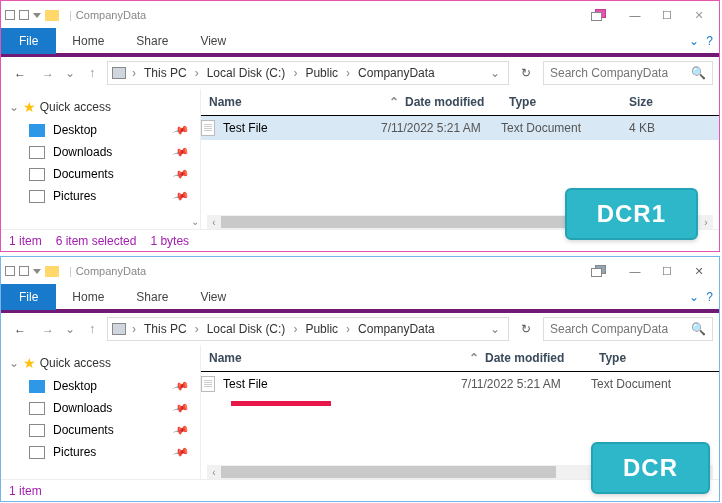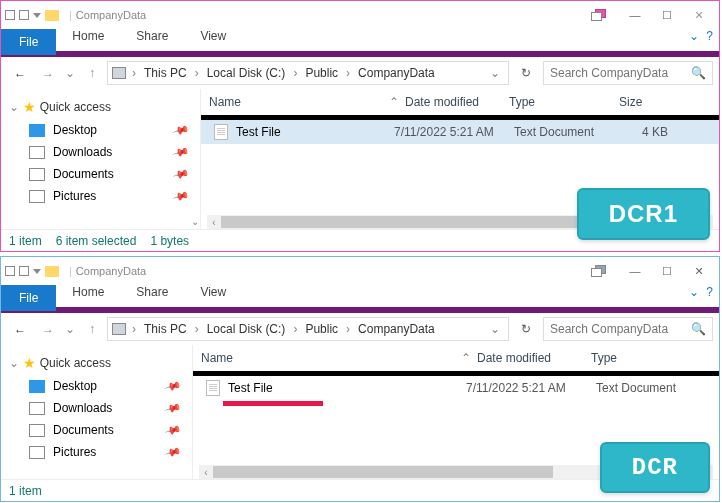--- a/index.html
+++ b/index.html
@@ -11,21 +11,21 @@
 .tb-down { width: 0; height: 0; border-left: 4px solid transparent; border-right: 4px solid transparent; border-top: 5px solid #888; display: inline-block; }
 .tb-folder { width: 14px; height: 11px; background: #ffd76a; display: inline-block; border-radius: 1px; }
 .titlebar .sep { color: #ccc; margin: 0 4px; }
 .titlebar .wname { color: #888; }
 .win-ctrl { margin-left: auto; display: flex; align-items: center; }
 .stack-icon { width: 16px; height: 13px; position: relative; margin-right: 12px; }
 .stack-icon .a, .stack-icon .b { position: absolute; width: 11px; height: 9px; border: 1px solid #888; }
 .stack-icon .a { left: 0; top: 3px; background: #fff; }
 .stack-icon .b { left: 4px; top: 0; }
 .btn-min, .btn-max, .btn-close { width: 32px; height: 22px; display: flex; align-items: center; justify-content: center; color: #666; cursor: pointer; }
-.ribbon { height: 28px; display: flex; align-items: flex-start; font-size: 12px; border-bottom: 6px solid #701a75; position: relative; }
+.ribbon { height: 28px; display: flex; align-items: center; font-size: 12px; border-bottom: 4px solid #701a75; position: relative; }
 .file-tab { background: #1979ca; color: #fff; padding: 6px 18px; font-size: 12px; }
 .rtab { padding: 0 16px; color: #444; cursor: pointer; }
 .rcaret { position: absolute; right: 20px; color: #1979ca; }
 .rhelp { position: absolute; right: 6px; color: #1979ca; }
 .addr { height: 32px; display: flex; align-items: center; padding: 0 6px; gap: 2px; font-size: 12px; }
 .navbtn { width: 26px; height: 26px; display: flex; align-items: center; justify-content: center; color: #888; cursor: pointer; }
 .navbtn.active { color: #333; }
 .path { flex: 1; display: flex; align-items: center; border: 1px solid #ddd; height: 24px; padding: 0 4px; gap: 4px; }
 .pc-icon { width: 14px; height: 12px; background: #cfd6dd; border: 1px solid #888; display: inline-block; }
 .crumb { color: #333; padding: 0 2px; cursor: pointer; }
@@ -40,48 +40,48 @@
 .qa-head { display: flex; align-items: center; padding: 4px 8px; color: #333; gap: 4px; }
 .star { color: #ffc107; font-size: 14px; }
 .qa-item { display: flex; align-items: center; padding: 4px 0 4px 28px; gap: 8px; cursor: pointer; }
 .pin { margin-left: auto; margin-right: 12px; color: #888; font-size: 11px; transform: rotate(30deg); }
 .ico { width: 16px; height: 13px; display: inline-block; }
 .ico-desktop { background: #2e97e8; }
 .ico-down { background: #fff; border: 1px solid #888; }
 .ico-docs { background: #fff; border: 1px solid #888; }
 .ico-pics { background: #fff; border: 1px solid #888; }
 .content { flex: 1; position: relative; font-size: 12px; }
-.cols { display: flex; padding: 6px 8px; color: #3a4a5a; font-size: 12px; border-bottom: 5px solid #000000; }
+.cols { display: flex; padding: 6px 8px; color: #3a4a5a; font-size: 12px; border-bottom: 1px solid #000000; font-weight: bold; }
 .col-name { width: 180px; }
 .col-mod { width: 120px; }
 .col-type { width: 110px; }
-.col-size { width: 50px; text-align: left; padding-right: 6px; }
-.row { display: flex; align-items: center; padding: 4px 13px; cursor: pointer; }
+.col-size { width: 50px; text-align: center; padding-right: 6px; }
+.row { display: flex; align-items: center; padding: 4px 0; cursor: pointer; }
 .row.sel { background: #d8e8f5; }
 .row .icon { width: 14px; height: 16px; background: #fff; border: 1px solid #bbb; margin-right: 8px; position: relative; }
 .row .icon:before { content: ""; position: absolute; top: 3px; left: 2px; right: 2px; height: 1px; background: #ccc; box-shadow: 0 2px #ccc, 0 4px #ccc, 0 6px #ccc; }
 .row .name { width: 158px; }
 .row .mod { width: 120px; color: #555; }
 .row .type { width: 110px; color: #555; }
 .row .size { width: 50px; text-align: right; color: #555; padding-right: 6px; }
 .scrollbar { position: absolute; bottom: 0; left: 6px; right: 6px; height: 14px; background: #f1f1f1; display: flex; align-items: center; }
 .scrollbar .sbtn { width: 14px; height: 14px; display: flex; align-items: center; justify-content: center; color: #888; font-size: 10px; }
 .scrollbar .track { flex: 1; height: 12px; background: #f1f1f1; position: relative; }
 .scrollbar .thumb { position: absolute; left: 0; top: 0; bottom: 0; background: #c9c9c9; }
-.status { height: 22px; border-top: 1px solid #eee; display: flex; align-items: center; gap: 14px; padding: 0 8px; font-size: 12px; color: #0f766e; }
+.status { height: 22px; border-top: 1px solid #eee; display: flex; align-items: center; gap: 14px; padding: 0 8px; font-size: 12px; color: #a21caf; }
 .w1 { left: 0; top: 0; width: 720px; height: 252px; }
 .w2 { left: 0; top: 256px; width: 720px; height: 246px; }
 .pink { border-color: #e654b0; }
 .pink .stack-icon .b { background: #e654b0; border-color: #c03d94; }
 .pink .btn-close { color: #999; }
 .blue { border-color: #74b6e8; }
 .blue .stack-icon .b { background: #8fa6b6; }
 .badge { position: absolute; background: #2db7c9; color: #fff; font-weight: 600; font-size: 24px; padding: 10px 30px; border-radius: 6px; border: 2px solid #24a3b4; box-shadow: 0 2px 4px rgba(0,0,0,0.15); letter-spacing: 1px; }
-.b1 { right: 12px; top: 188px; }
-.b2 { right: 12px; top: 442px; font-family: Liberation Mono, monospace; }
+.b1 { right: 24px; top: 188px; }
+.b2 { right: 12px; top: 442px; }
 .underline { position: absolute; height: 5px; background: #e8174a; }
 .vsarrow { color: #888; font-size: 10px; cursor: pointer; }
 </style>
 </head>
 <body>
 
 <div class="win pink w1">
   <div class="titlebar">
     <div class="ticons">
       <span class="tb-square"></span>

